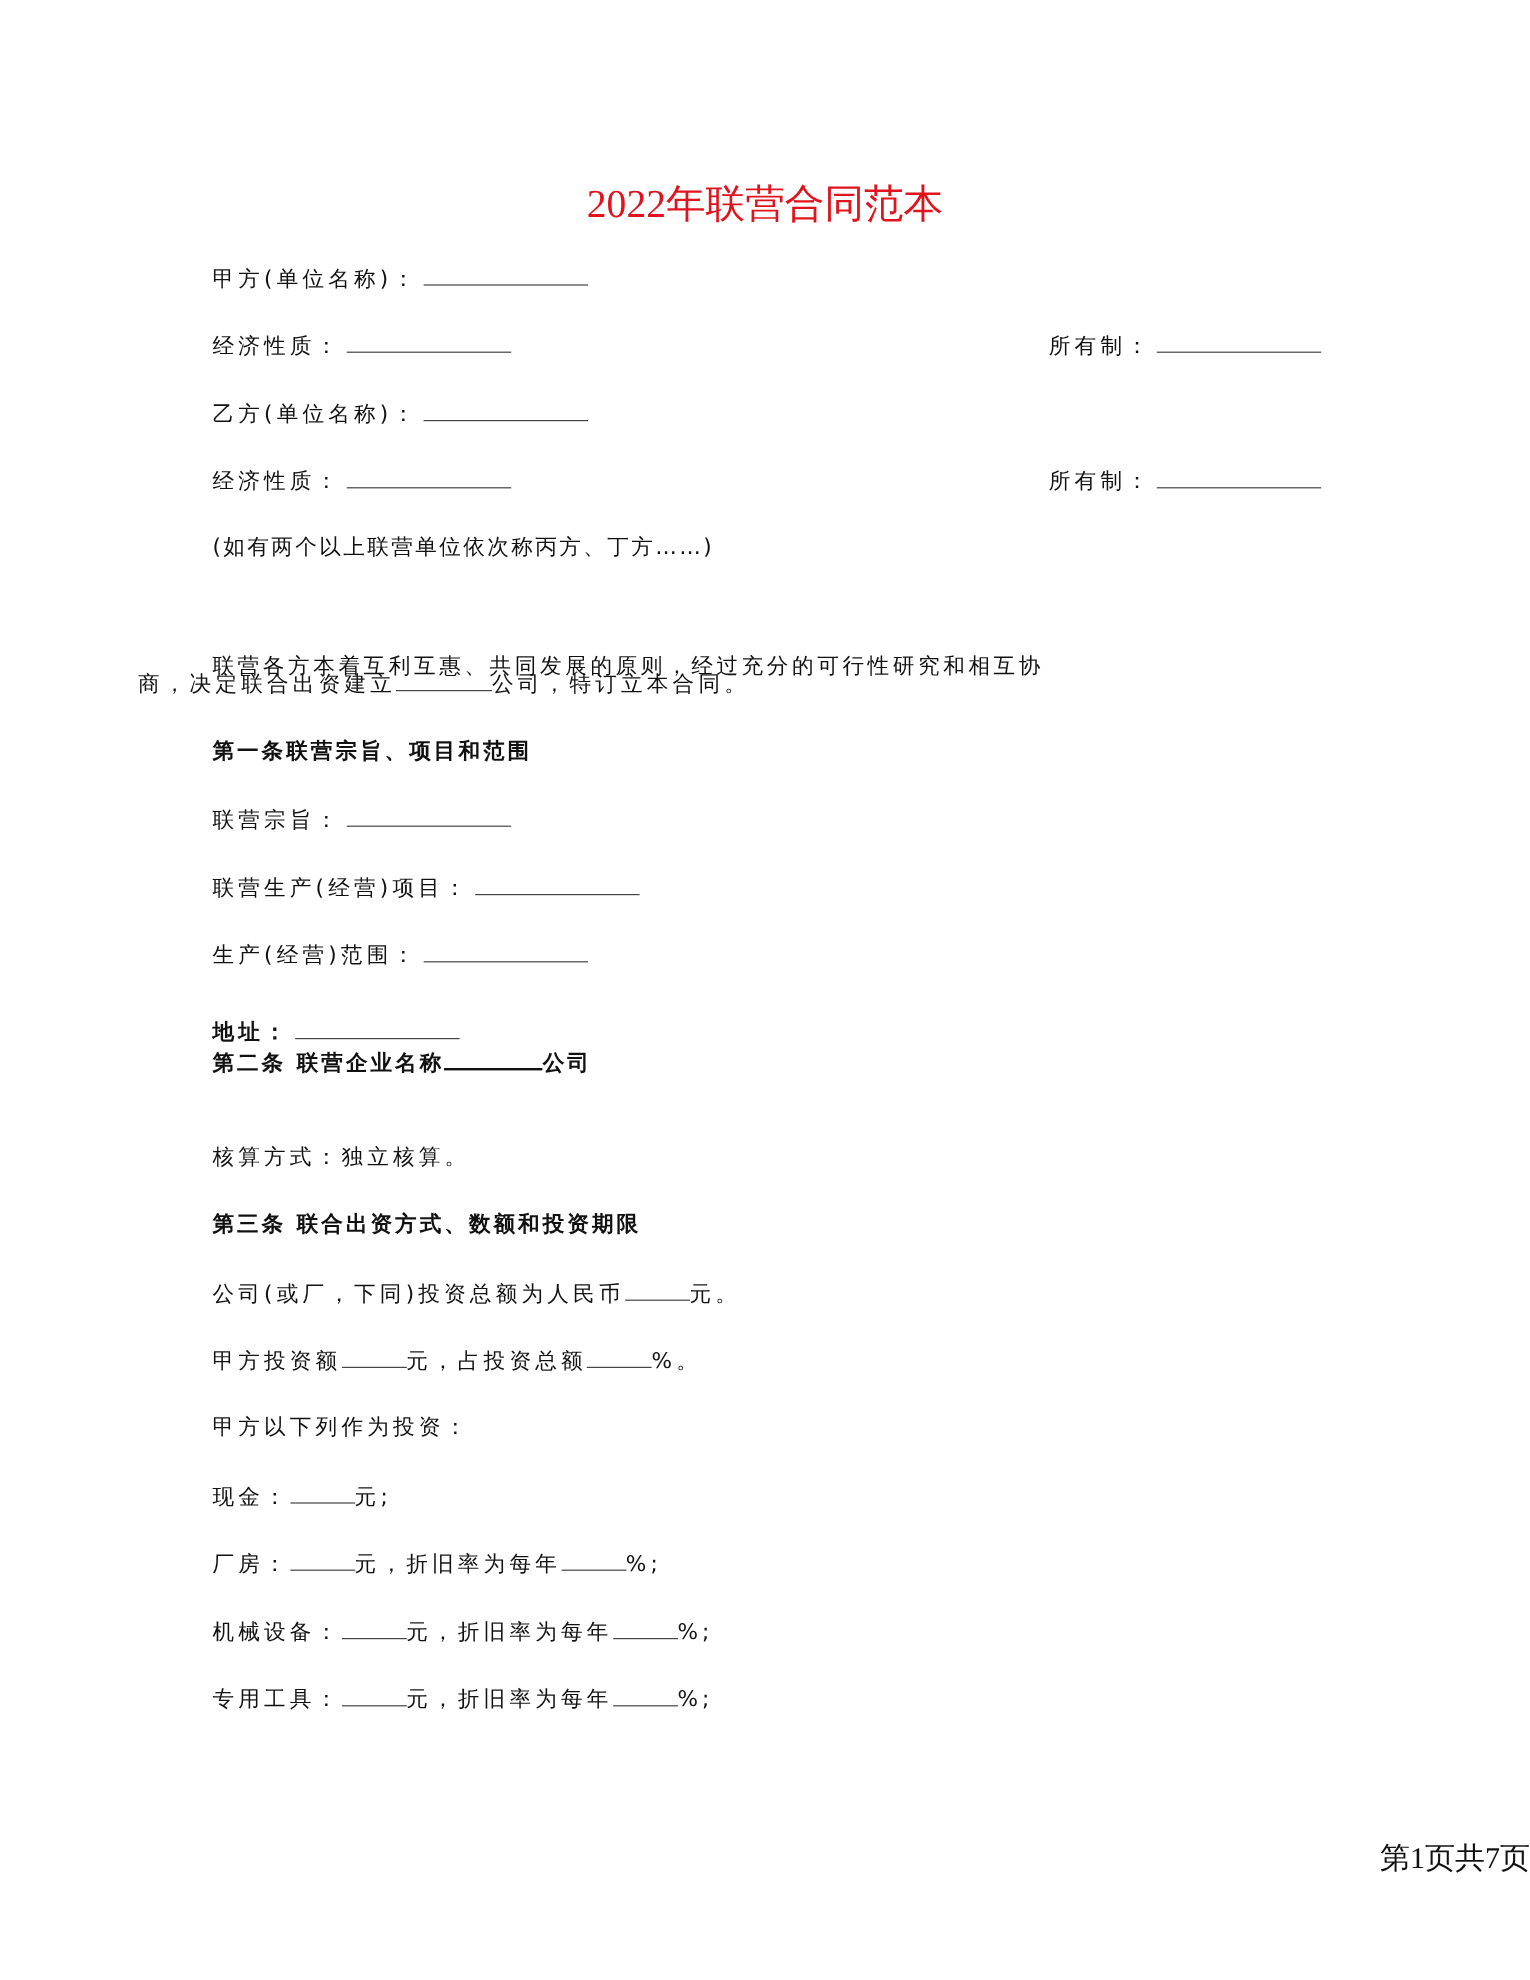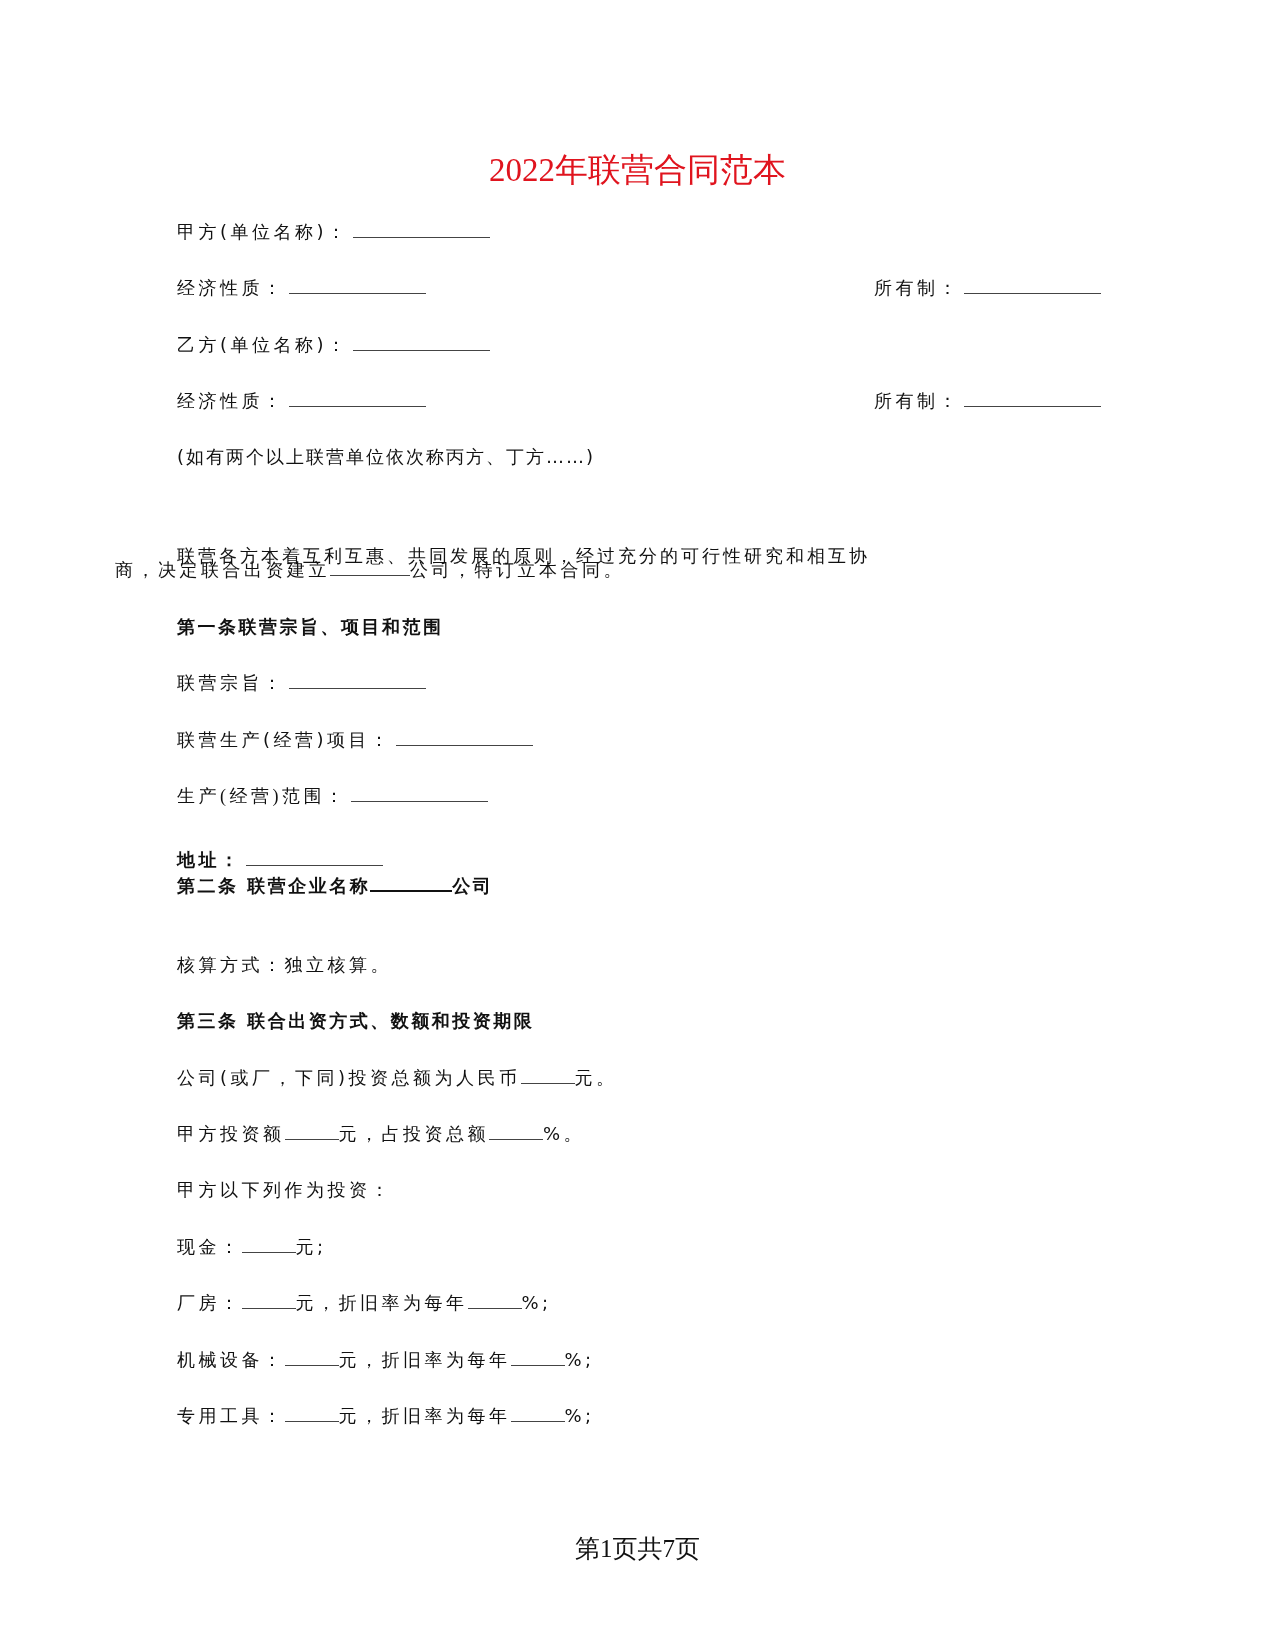--- a/index.html
+++ b/index.html
@@ -9,21 +9,21 @@
            font-family: "Liberation Serif", "DejaVu Serif", serif; font-size: 33px;
            color: #e0141e; letter-spacing: 0px; }
   .line { position: absolute; left: 177px; font-size: 18px; letter-spacing: 3.5px;
           white-space: nowrap; line-height: 34px; }
   .line.wrap { left: 115px; }
   .line.right { left: 874px; }
   .bold { font-weight: bold; letter-spacing: 2.5px; }
   .blank { display: inline-block; border-bottom: 1.5px solid #444; height: 22px;
            vertical-align: baseline; margin: 0 4px; }
   .blank.bold-line { border-bottom: 2px solid #111; }
-  .footer { position: absolute; top: 1532px; left: 0; width: 1275px; text-align: center;
+  .footer { position: absolute; top: 1532px; left: 0; width: 1275px; text-align: right;
             font-family: "Liberation Serif", "DejaVu Serif", serif; font-size: 25px; color: #111; }
 </style>
 </head>
 <body>
 
 <div>
 
   <div class="title">2022年联营合同范本</div>
 
   <div class="line" style="top:215px;">
@@ -56,21 +56,21 @@
   </div>
 
   <div class="line bold" style="top:610px;">第一条联营宗旨、项目和范围</div>
 
   <div class="line" style="top:666px;">
     <span>联营宗旨：</span><span class="blank" style="width:137px;"></span>
   </div>
   <div class="line" style="top:723px;">
     <span>联营生产(经营)项目：</span><span class="blank" style="width:137px;"></span>
   </div>
-  <div class="line" style="top:779px;font-family:Liberation Serif, serif;">
+  <div class="line" style="top:779px;">
     <span>生产(经营)范围：</span><span class="blank" style="width:137px;"></span>
   </div>
 
   <div class="line bold" style="top:868px;">
     <span>第二条  联营企业名称</span><span class="blank bold-line" style="width:82px; margin:0;"></span><span>公司</span>
   </div>
 
   <div class="line" style="top:843px;font-weight:bold;">
     <span>地址：</span><span class="blank" style="width:137px;"></span>
   </div>

